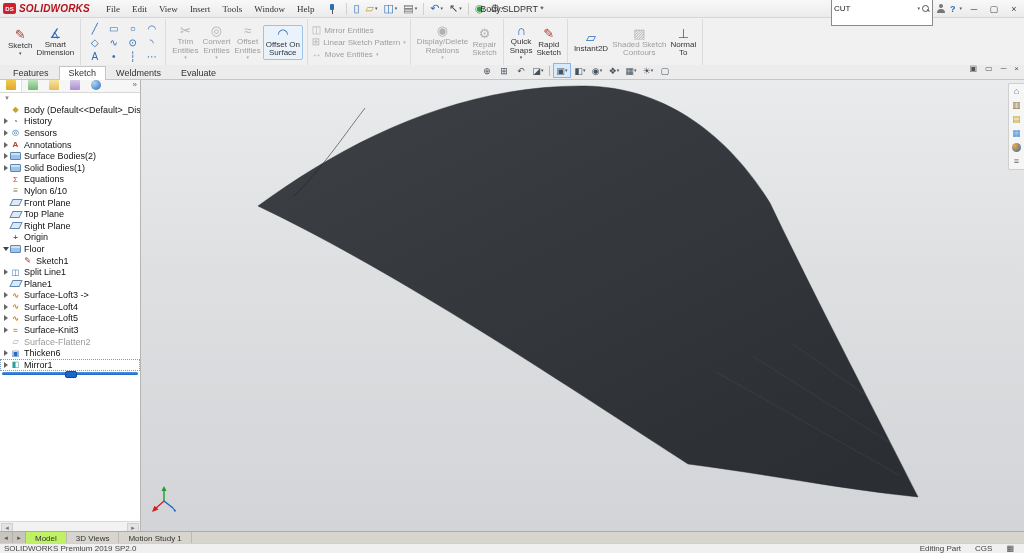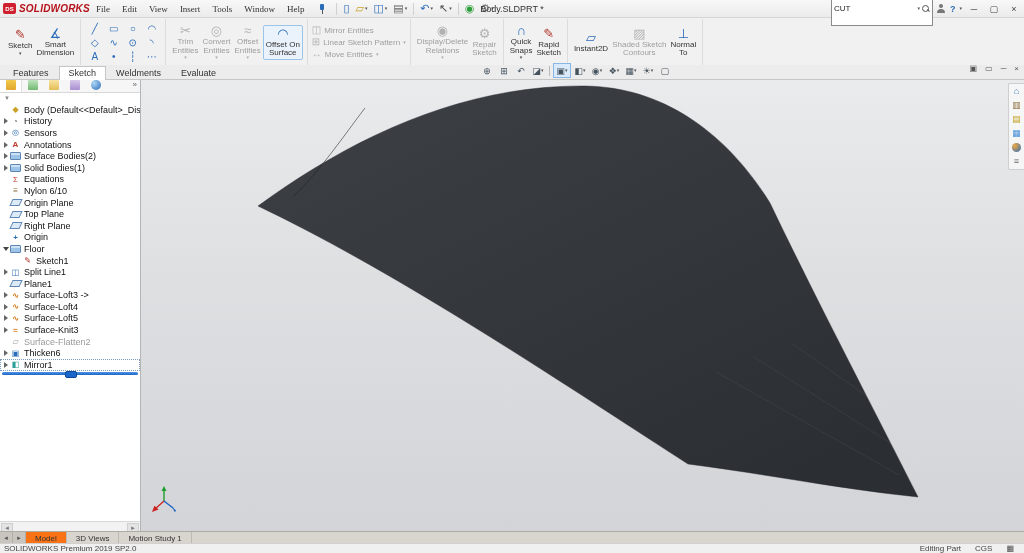--- a/index.html
+++ b/index.html
@@ -5,21 +5,21 @@
 <style>
   html,body{margin:0;padding:0;background:#fff;}
   #app{position:relative;width:1024px;height:553px;overflow:hidden;
        font-family:"Liberation Sans",sans-serif;font-size:9px;color:#222;background:#f0f0f0;}
 
   
   .menubar{height:17px;display:flex;align-items:center;background:linear-gradient(#f8f8f8,#ebebeb);
            border-bottom:1px solid #d6d6d6;position:relative;z-index:9;padding-left:3px;}
   .logomark{display:inline-flex;align-items:center;justify-content:center;width:13px;height:11px;background:#cf2030;
             color:#fff;font-size:6px;font-weight:bold;border-radius:2px;margin-right:3px;}
-  .logotext{color:#b5121b;font-weight:bold;font-style:italic;font-size:10px;letter-spacing:.2px;}
+  .logotext{color:#b5121b;font-weight:bold;font-style:italic;font-size:10px;margin-right:10px;letter-spacing:.2px;}
   .menu{padding:0 6px;color:#333;font-family:Liberation Serif, serif;}
   .pin{width:11px;height:11px;margin:0 6px;position:relative;}
   .pin::before{content:"";position:absolute;left:4px;top:1px;width:4px;height:6px;background:#2b6cb8;border-radius:1px;}
   .pin::after{content:"";position:absolute;left:5.5px;top:7px;width:1px;height:4px;background:#555;}
   .qdiv{width:1px;height:12px;background:#d0d0d0;margin:0 3px;}
   .qbi{display:inline-flex;align-items:center;padding:0 3px;font-size:11px;line-height:11px;}
   .qbi .caret{font-size:5px;color:#555;margin-left:1px;}
   .qb-new{color:#2b6cb8}.qb-open{color:#c9a227}.qb-save{color:#2b6cb8}.qb-print{color:#666}
   .qb-undo{color:#2b6cb8}.qb-select{color:#444}.qb-rebuild{color:#2e9e3a}.qb-options{color:#777}
   .wintitle{position:absolute;left:50%;transform:translateX(-50%);color:#333;font-size:9px;}
@@ -127,21 +127,21 @@
   .hic.active{background:#d8eafc;border:1px solid #8ab6e3;}
   .hdiv{width:1px;height:10px;background:#bbb;margin:0 2px;}
   .panectl{position:absolute;top:64px;right:5px;display:flex;gap:8px;z-index:8;color:#555;font-size:8px;}
 
   
   .bottombar{position:absolute;left:0;right:0;bottom:9px;height:12px;background:#d8d5cf;border-top:1px solid #aeaba5;
              display:flex;align-items:stretch;font-size:8px;}
   .bnav{width:12px;display:flex;align-items:center;justify-content:center;background:#c8c5bf;
         border-right:1px solid #b2afa9;color:#555;font-size:7px;}
   .btab{padding:0 9px;display:flex;align-items:center;border-right:1px solid #bdbab4;color:#333;}
-  .btab.active{background:#f97316;}
+  .btab.active{background:#bef264;}
   .statusbar{position:absolute;left:0;right:0;bottom:0;height:9px;background:#f0f0f0;border-top:1px solid #d0d0d0;
              display:flex;align-items:center;font-size:8px;line-height:8px;color:#444;padding:0 4px;}
   .st-right{margin-left:auto;display:flex;align-items:center;gap:14px;padding-right:6px;}
 </style>
 </head>
 <body>
 
 <div id="app">
 
   <div class="menubar">
@@ -448,21 +448,21 @@
           <span class="tlab">Equations</span>
         </div>
         <div class="trow ind1">
           <span class="arr n"></span>
           <span class="ti ic-material"></span>
           <span class="tlab">Nylon 6/10</span>
         </div>
         <div class="trow ind1">
           <span class="arr n"></span>
           <span class="ti ic-plane"></span>
-          <span class="tlab">Origin Plane</span>
+          <span class="tlab">Front Plane</span>
         </div>
         <div class="trow ind1">
           <span class="arr n"></span>
           <span class="ti ic-plane"></span>
           <span class="tlab">Top Plane</span>
         </div>
         <div class="trow ind1">
           <span class="arr n"></span>
           <span class="ti ic-plane"></span>
           <span class="tlab">Right Plane</span>

